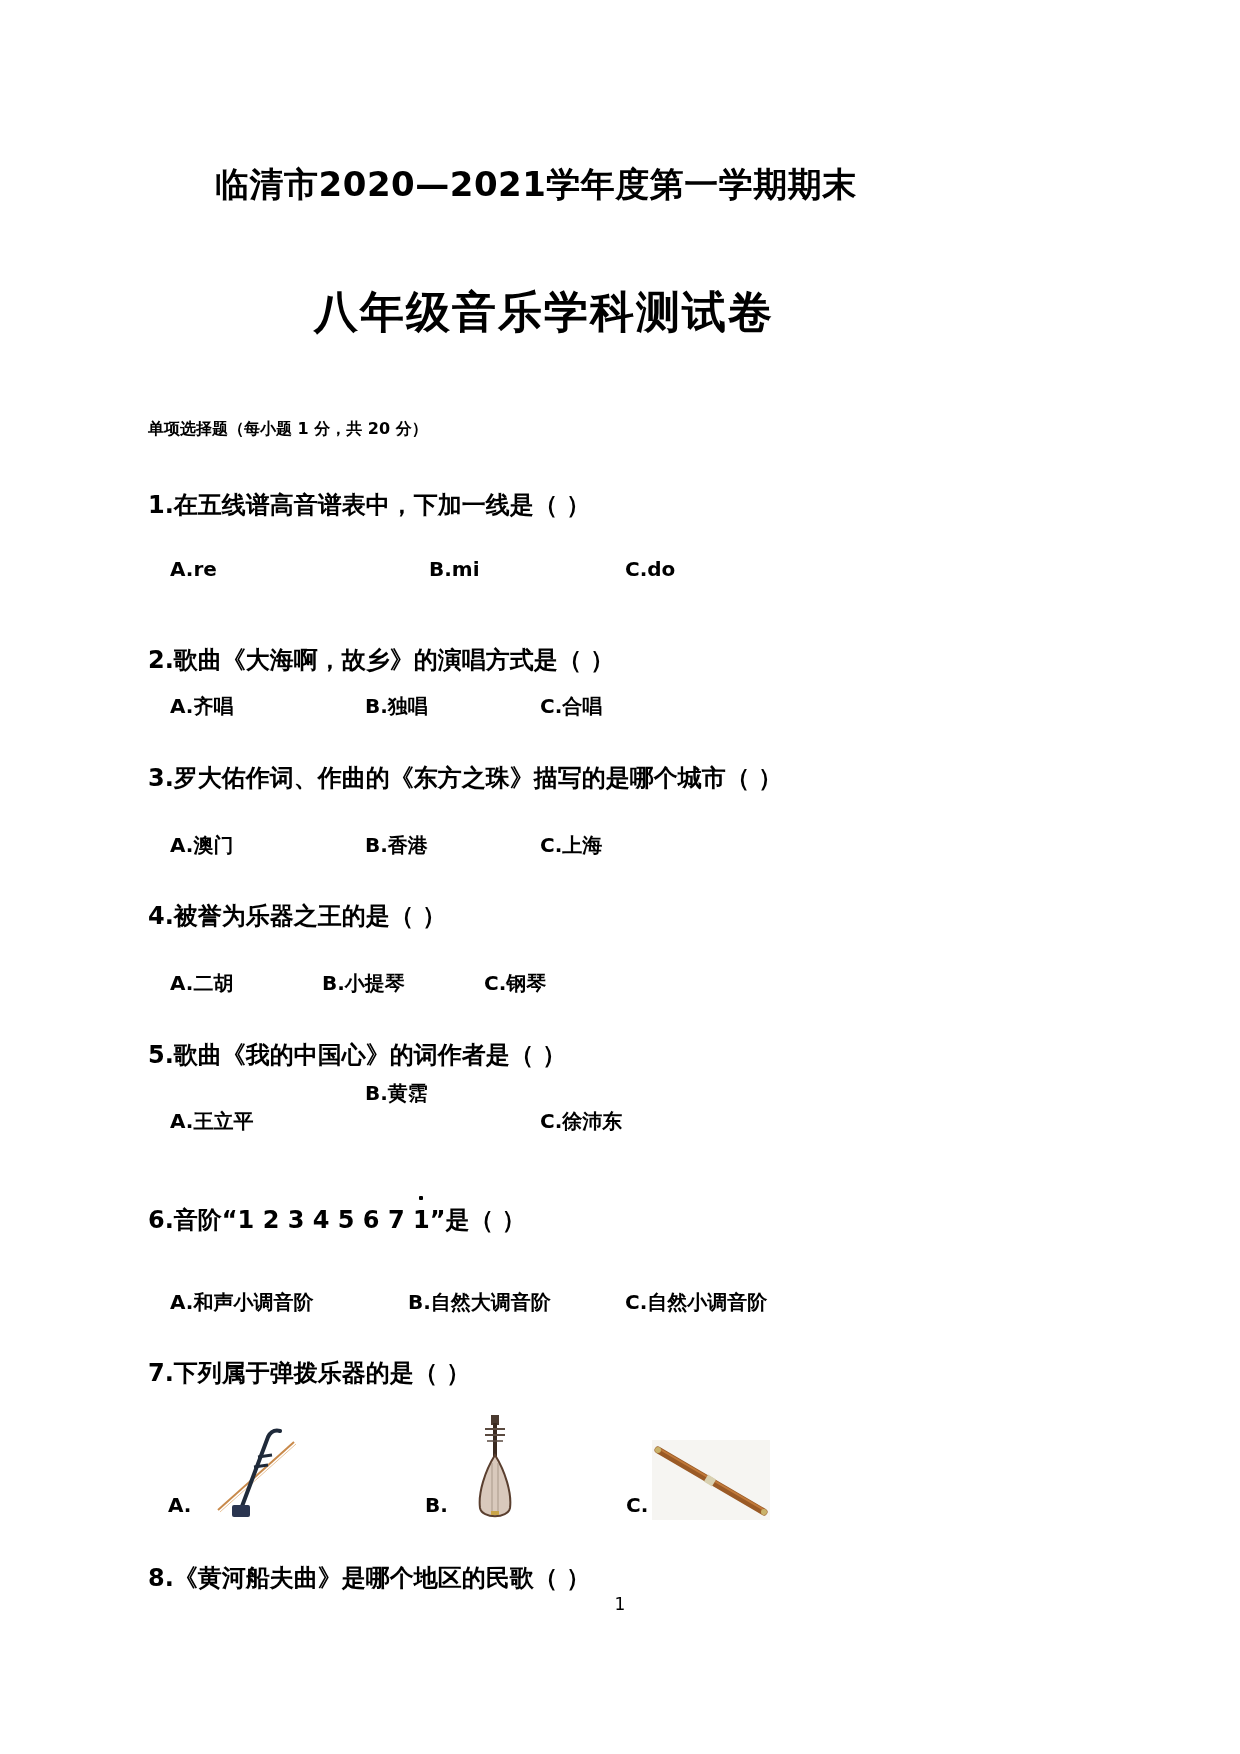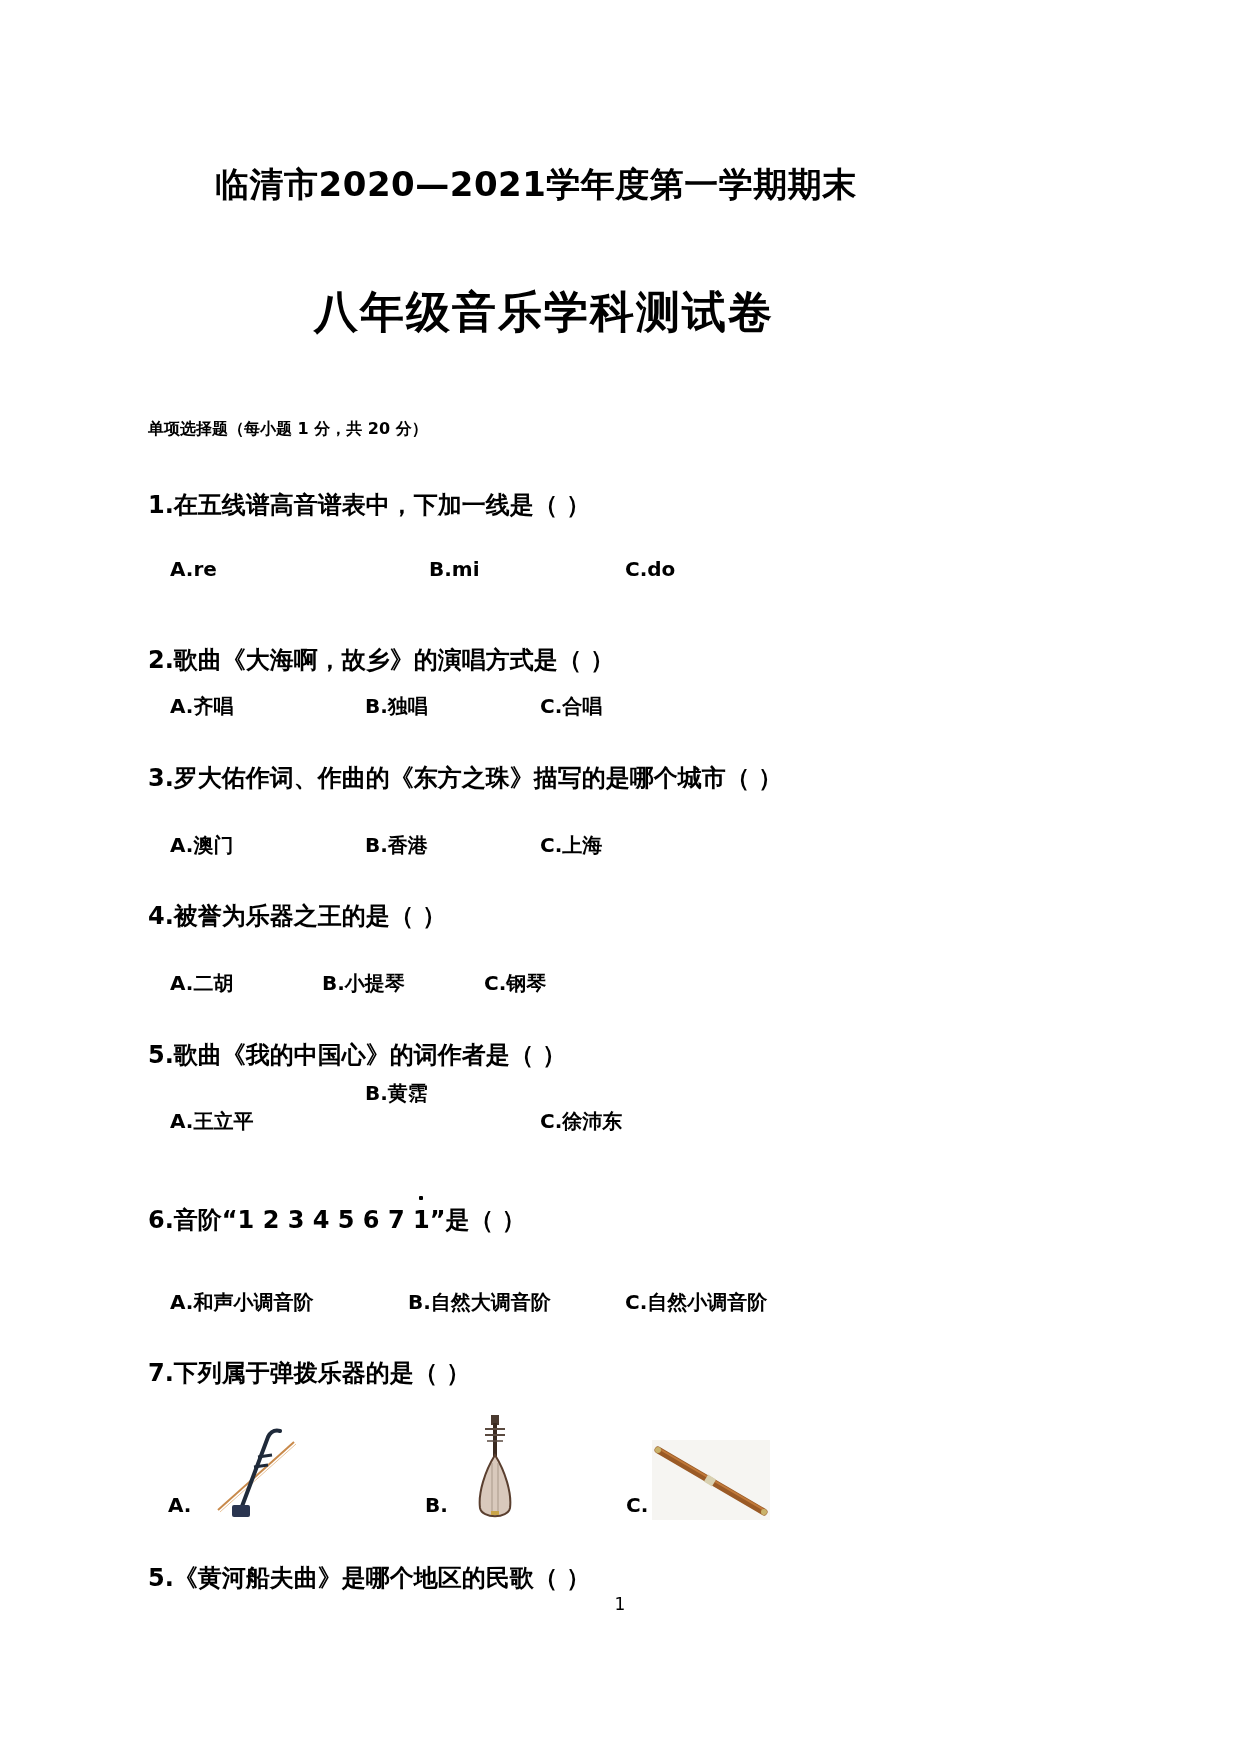--- a/index.html
+++ b/index.html
@@ -92,16 +92,16 @@
 
   <svg class="instr" style="left:652px; top:1440px;" width="118" height="80" viewBox="0 0 118 80">
     <rect x="0" y="0" width="118" height="80" fill="#f6f5f2"></rect>
     <line x1="6" y1="10" x2="112" y2="72" stroke="#9a5a26" stroke-width="7" stroke-linecap="round"></line>
     <line x1="6" y1="8" x2="112" y2="70" stroke="#c0793a" stroke-width="2"></line>
     <line x1="54" y1="38" x2="62" y2="43" stroke="#d8d0b0" stroke-width="8"></line>
     <circle cx="6" cy="10" r="3" fill="#c9b26a"></circle>
     <circle cx="112" cy="72" r="3" fill="#c9b26a"></circle>
   </svg>
 
-  <div class="abs q" style="top:1562px;">5.《黄河船夫曲》是哪个地区的民歌（   ）</div>
+  <div class="abs q" style="top:1562px;">8.《黄河船夫曲》是哪个地区的民歌（   ）</div>
 
   <div class="abs pageno">1</div>
 </div>
 
 </body></html>

